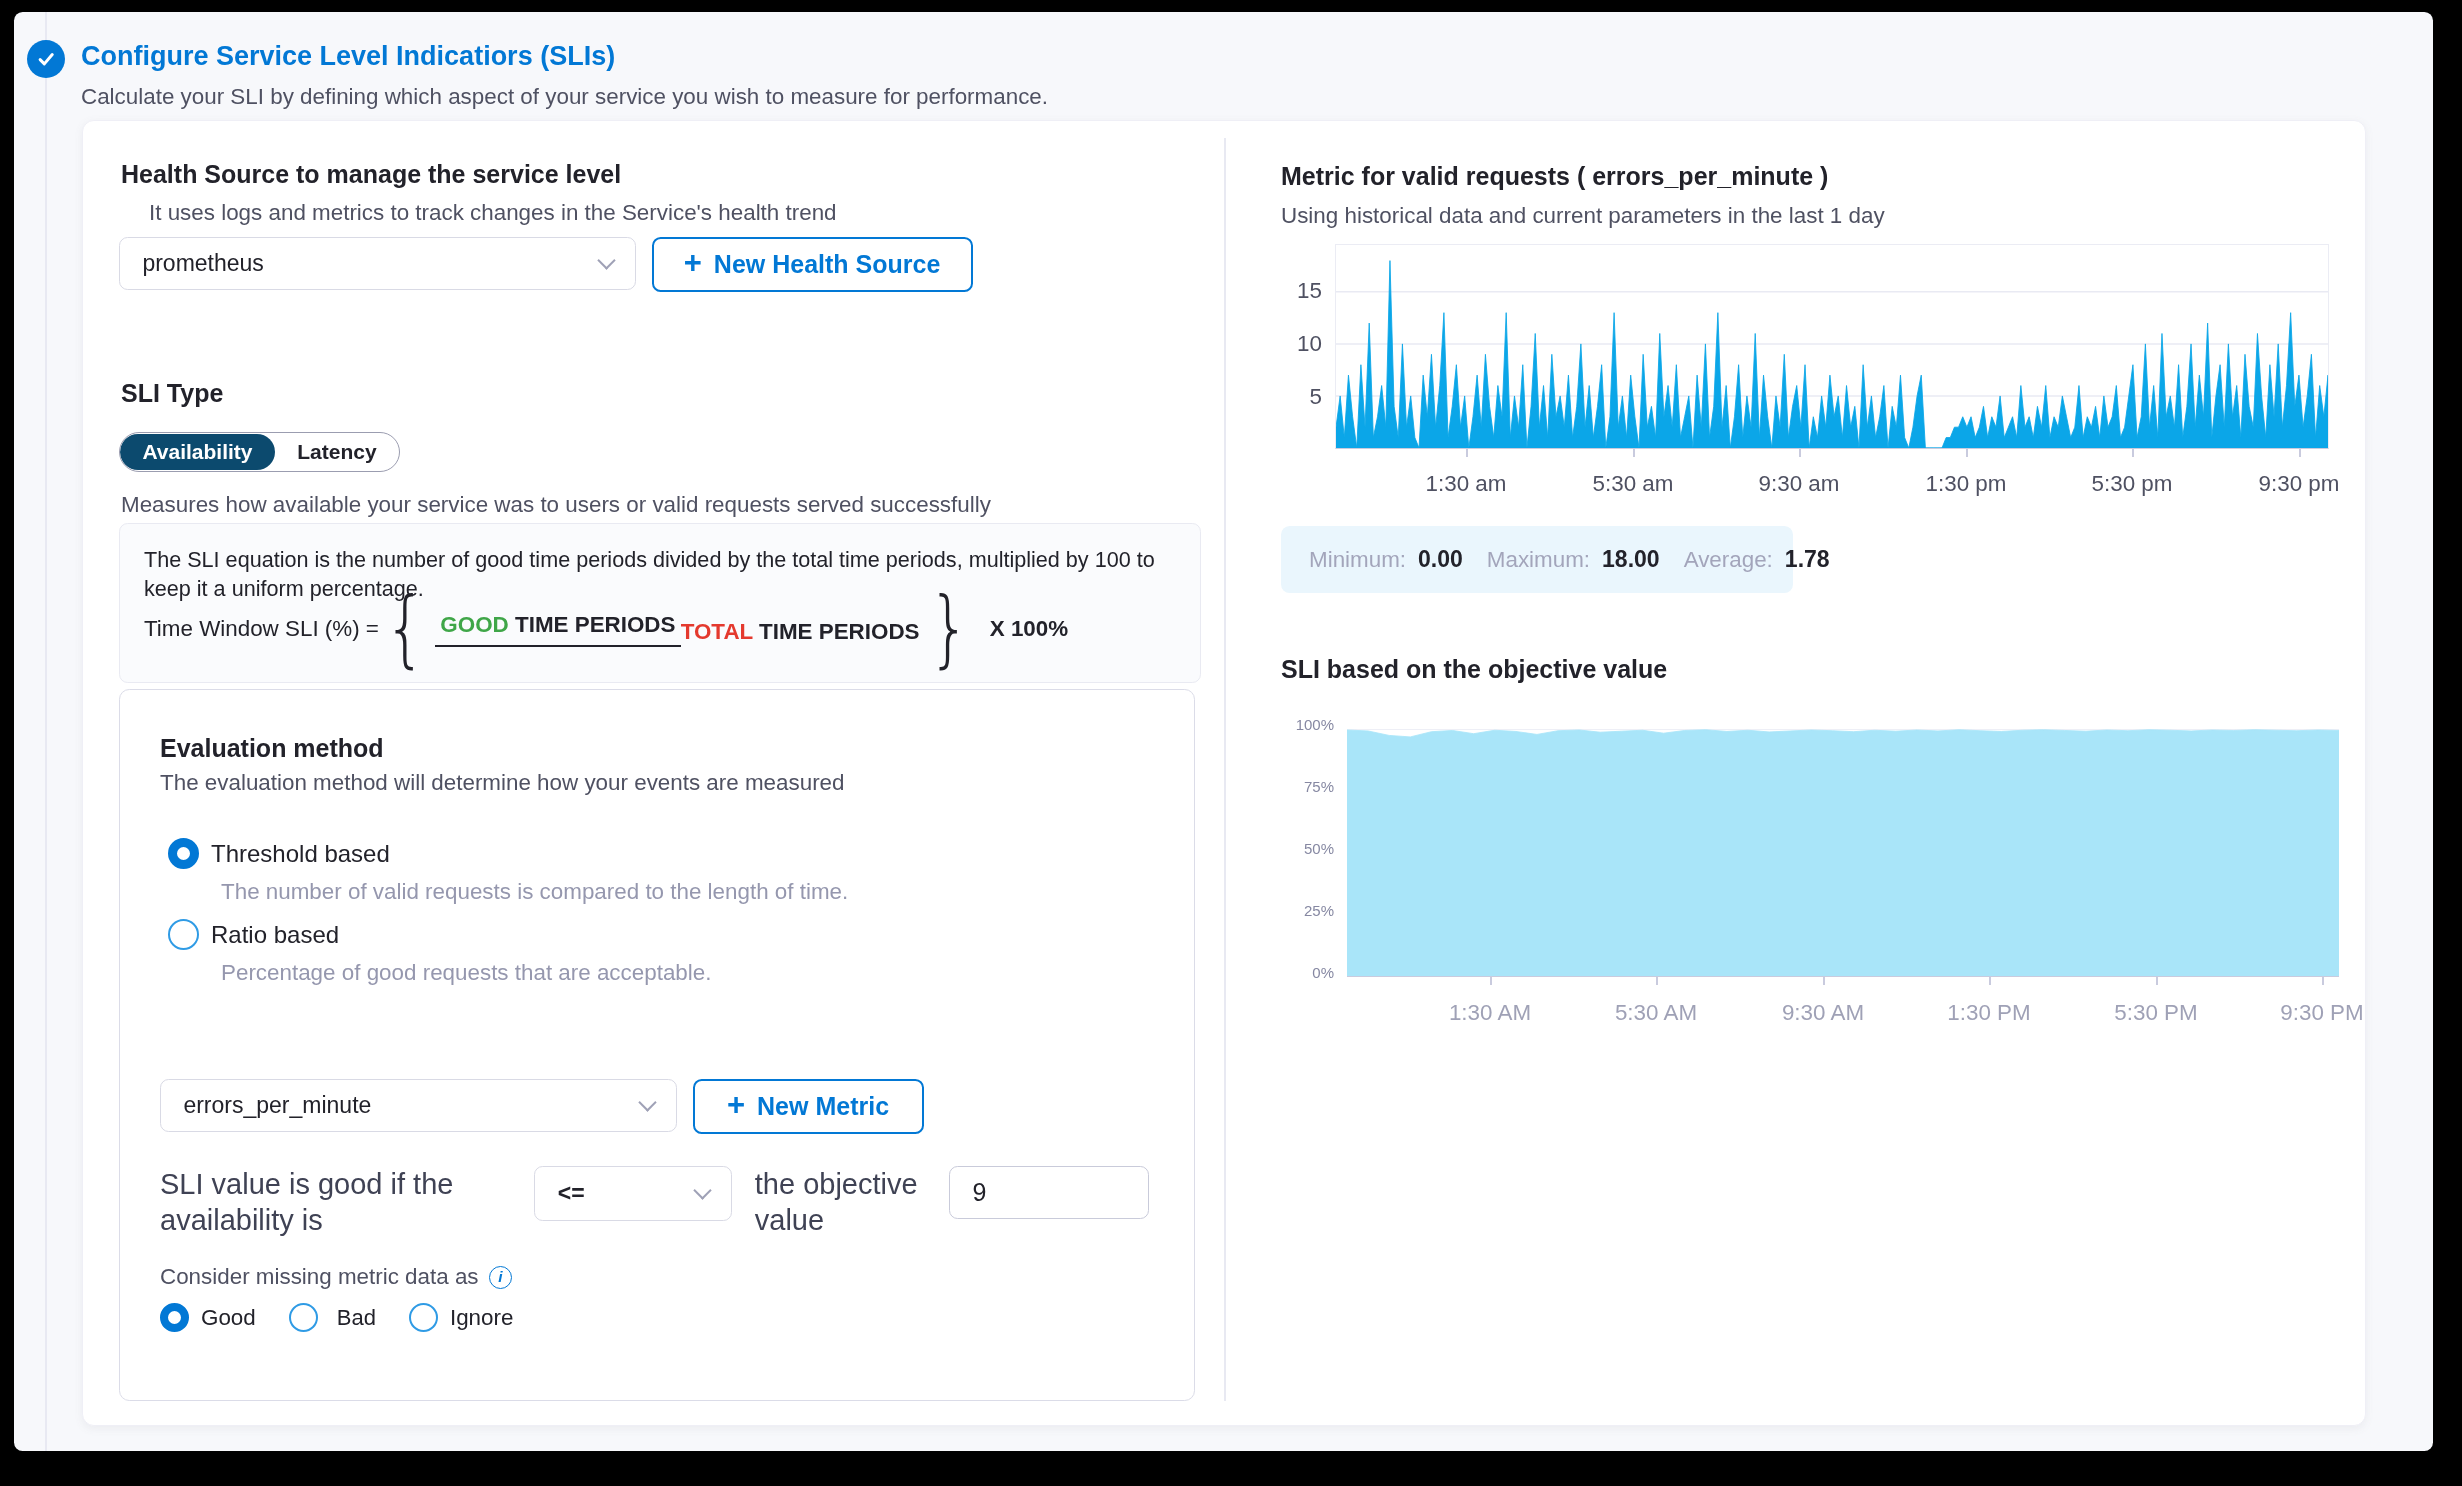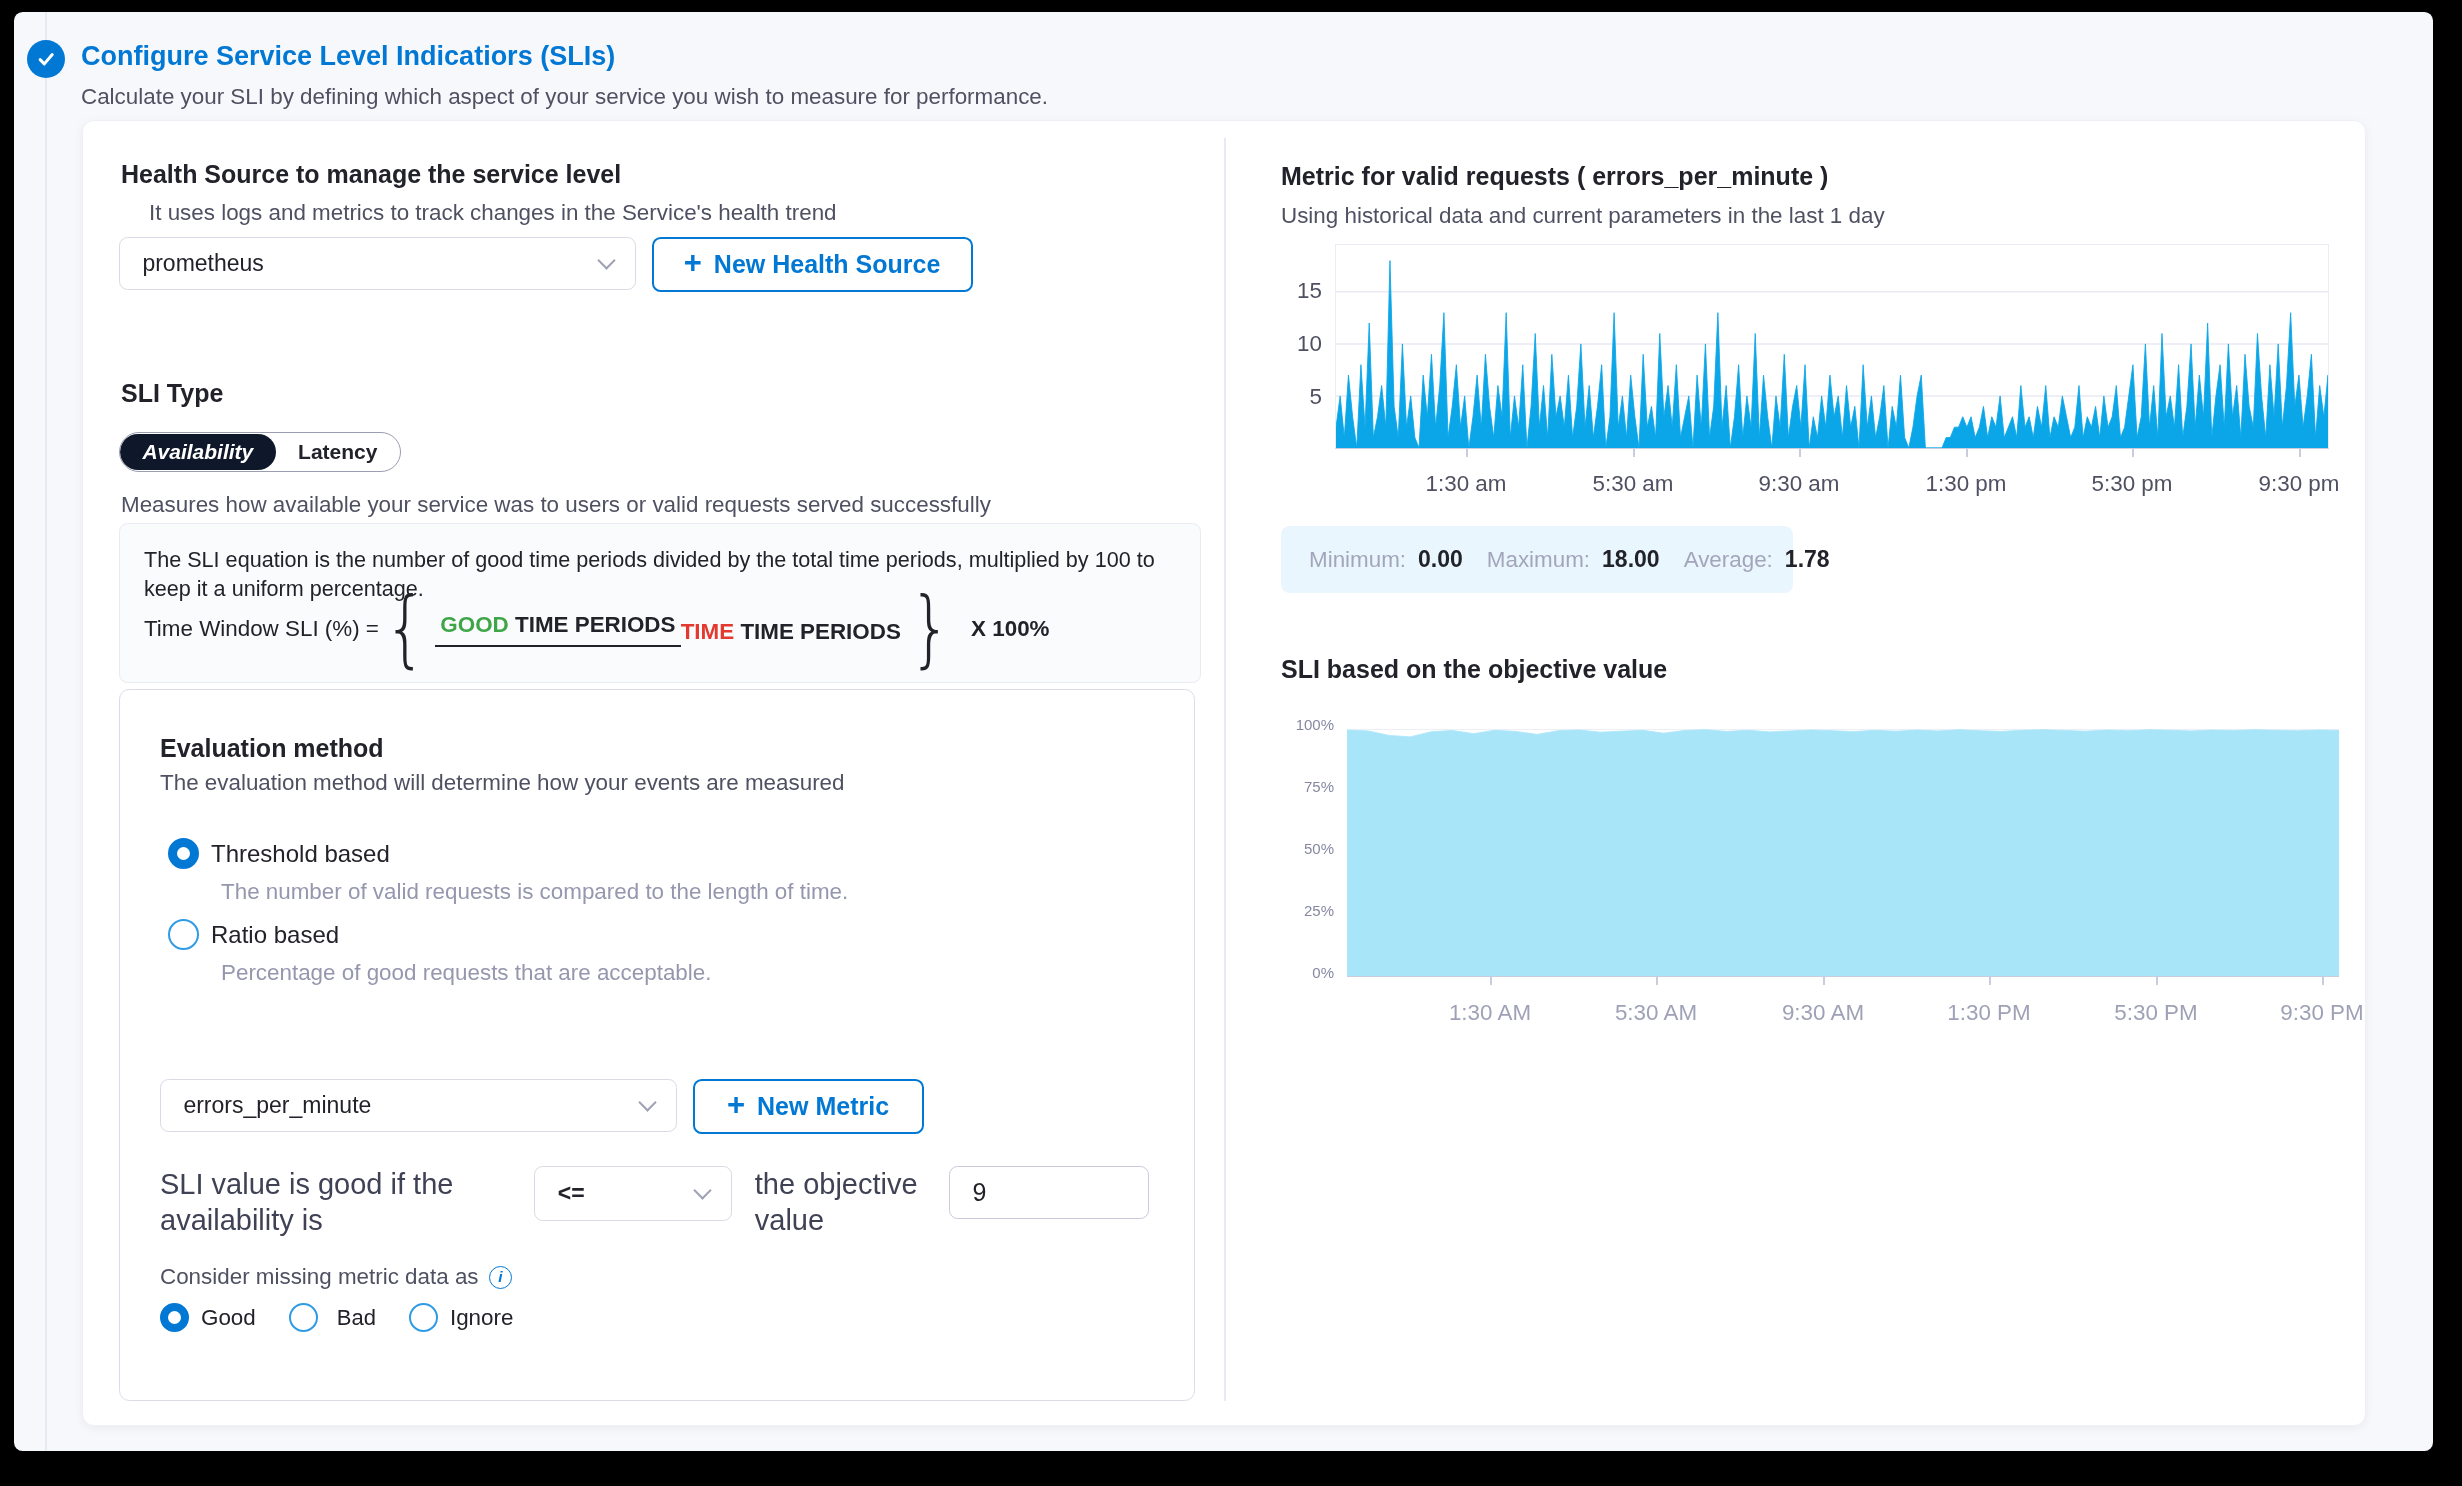--- a/index.html
+++ b/index.html
@@ -35,21 +35,21 @@
 
   .btn-blue { background:#fff; border:2.6px solid #0278D5; border-radius:8.6px; height:55px;
               display:flex; align-items:center; justify-content:center; gap:12px;
               color:#0278D5; font-weight:bold; font-size:25px; cursor:pointer; font-family:inherit; }
   .btn-blue .plus { font-size:31px; font-weight:bold; margin-top:-3.4px; }
 
   .pillgroup { position:absolute; display:inline-flex; align-items:center; border:1.7px solid #9B9DB0;
                border-radius:21px; height:40px; background:#fff; overflow:hidden; }
   .pill { font-size:21px; font-weight:bold; padding:0 22.4px; height:36px; display:flex; align-items:center;
           color:#22222A; border-radius:18px; }
-  .pill.sel { background:#0f172a; color:#fff;font-style:italic; }
+  .pill.sel { background:#0c4a6e; color:#fff; }
 
   .eqbox { position:absolute; background:#FAFBFD; border:1.7px solid #E9EAF2; border-radius:8.6px;
            padding:21px 24px; }
   .eqtext { font-size:21.6px; color:#22222A; line-height:29px; max-width:1018px; }
   .eqrow { display:flex; align-items:center; margin-top:8.6px; font-size:22.4px; color:#22222A; }
   .brace { font-size:83px; font-weight:200; color:#22222A; font-family:"DejaVu Sans", sans-serif;
            transform:scaleX(0.8); line-height:0; }
   .frac { display:inline-flex; text-align:center; margin:0 3.4px; }
   .frac .num { font-size:22.4px; font-weight:bold; border-bottom:2.6px solid #22222A; padding:0 5.2px 7px; }
   .frac .den { font-size:22.4px; font-weight:bold; padding-top:7px; }
@@ -134,21 +134,21 @@
 
   <div class="sub" style="left:107px; top:480px;">Measures how available your service was to users or valid requests served successfully</div>
 
   <div class="eqbox" style="left:105px; top:511px; width:1082px; height:160px;">
     <p class="eqtext">The SLI equation is the number of good time periods divided by the total time periods, multiplied by 100 to keep it a uniform percentage.</p>
     <div class="eqrow">
       <span>Time Window SLI (%) =</span>
       <span class="brace">{</span>
       <span class="frac">
         <span class="num"><span class="good">GOOD</span><span> TIME PERIODS</span></span>
-        <span class="den"><span class="total">TIME</span><span> TIME PERIODS</span></span>
+        <span class="den"><span class="total">TOTAL</span><span> TIME PERIODS</span></span>
       </span>
       <span class="brace">}</span>
       <span class="eq-suffix">X 100%</span>
     </div>
   </div>
 
   <div class="evalcard"></div>
 
   <div class="h2" style="left:146px; top:722px;">Evaluation method</div>
   <div class="sub" style="left:146px; top:758px;">The evaluation method will determine how your events are measured</div>

